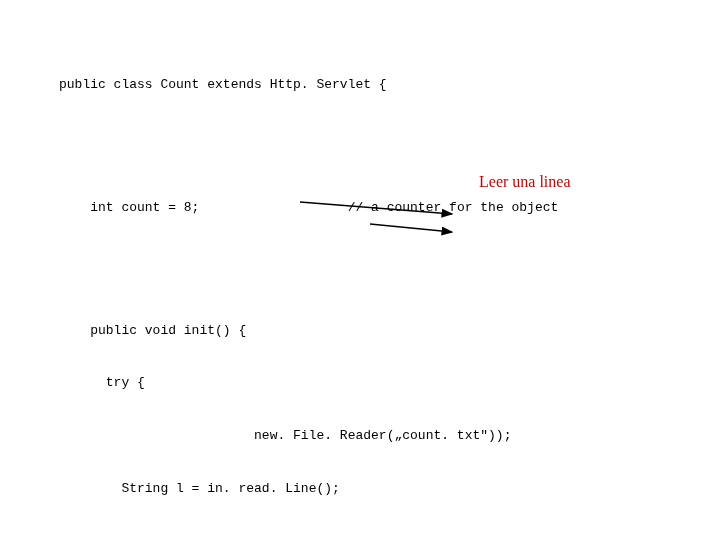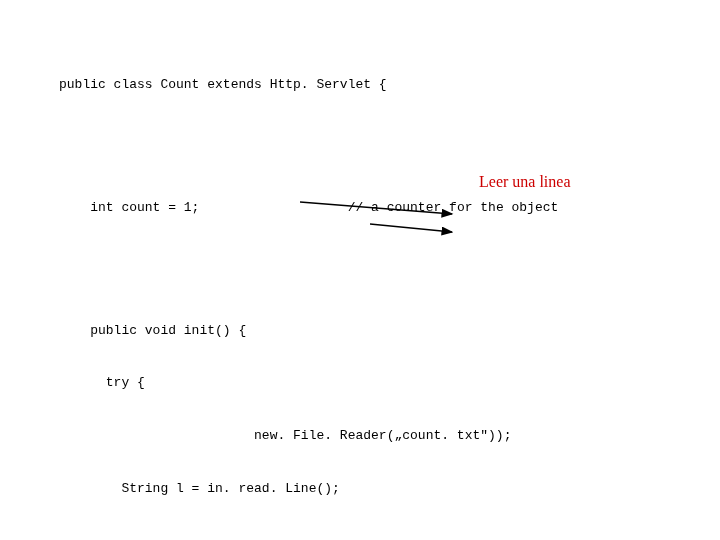--- a/index.html
+++ b/index.html
@@ -40,21 +40,21 @@
 </head>
 <body>
 
 <div class="page">
 
   
   <div class="code"><span>public class Count extends Http. Servlet {</span></div>
   
   <div class="code"><span></span></div>
   
-  <div class="code"><span>    int count = 1;</span><span>                   // a counter for the object</span></div>
+  <div class="code"><span>    int count = 8;</span><span>                   // a counter for the object</span></div>
   
   <div class="code"><span></span></div>
   
   <div class="code bold"><span>    public void init() {</span></div>
   <div class="code bold"><span>      try {</span></div>
   <div class="code bold"><span>                         new. File. Reader(„count. txt"));</span></div>
   <div class="code bold"><span>        String l = in. read. Line();</span></div>
   
   
   

